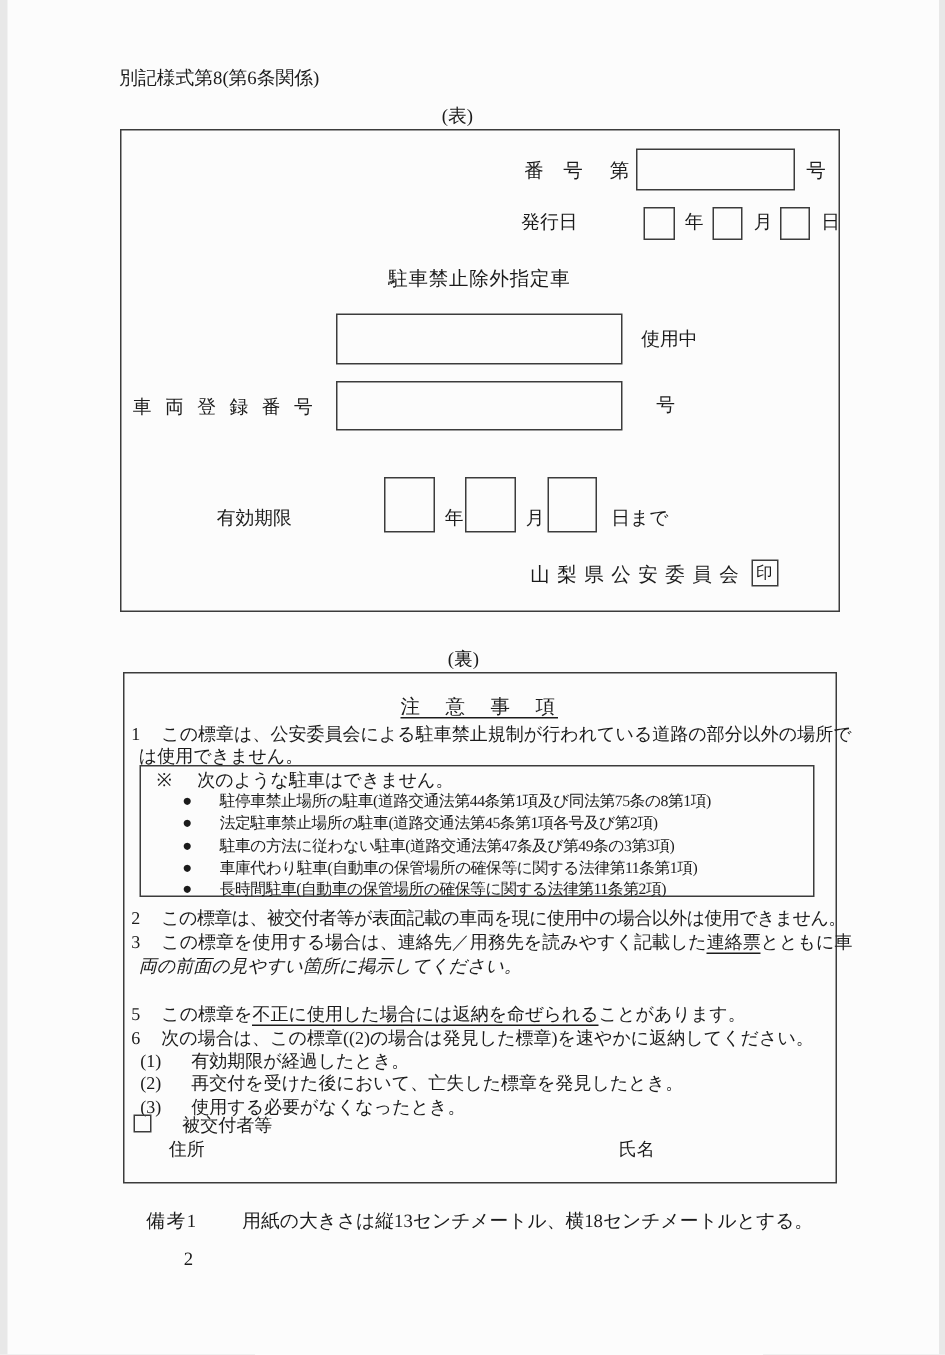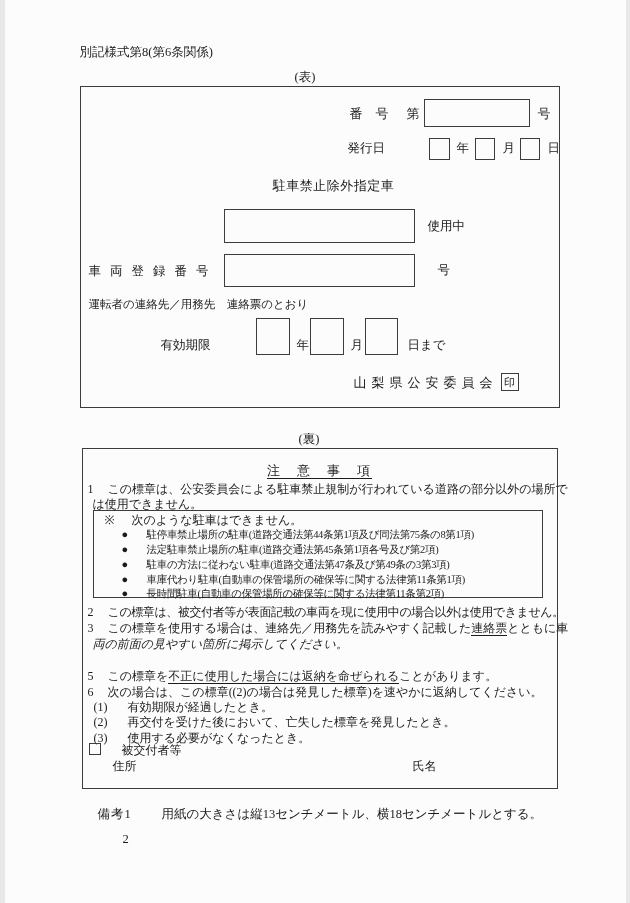--- a/index.html
+++ b/index.html
@@ -49,32 +49,31 @@
   <div class="abs fs13" style="left:533px;top:106px;">号</div>
 
   <div class="abs fs125" style="left:343px;top:141px;">発行日</div>
   <div class="rect" style="left:424px;top:138px;width:21px;height:22px;"></div>
   <div class="abs fs125" style="left:452px;top:141px;">年</div>
   <div class="rect" style="left:470px;top:138px;width:20px;height:22px;"></div>
   <div class="abs fs125" style="left:498px;top:141px;">月</div>
   <div class="rect" style="left:515px;top:138px;width:20px;height:22px;"></div>
   <div class="abs fs125" style="left:543px;top:141px;">日</div>
 
-  <div class="abs fs13 centered" style="left:75px;top:178px;width:480px;letter-spacing:0.5px;margin-left:14px;">駐車禁止除外指定車</div>
+  <div class="abs fs13 centered" style="left:75px;top:178px;width:480px;letter-spacing:0.5px;">駐車禁止除外指定車</div>
 
   <div class="rect" style="left:219px;top:209px;width:191px;height:34px;"></div>
   <div class="abs fs125" style="left:423px;top:219px;">使用中</div>
 
   <div class="abs fs125" style="left:84px;top:264px;letter-spacing:9px;">車両登録番号</div>
   <div class="rect" style="left:219px;top:254px;width:191px;height:33px;"></div>
   <div class="abs fs125" style="left:433px;top:263px;">号</div>
 
-  <div class="abs fs115" style="left:84px;top:297px;">運転者の連絡先／用務先　連絡票のとおり</div>
 
-  <div class="abs fs125" style="left:156px;top:338px;">有効期限</div>
+  <div class="abs fs125" style="left:140px;top:338px;">有効期限</div>
   <div class="rect" style="left:251px;top:318px;width:34px;height:37px;"></div>
   <div class="abs fs125" style="left:292px;top:338px;">年</div>
   <div class="rect" style="left:305px;top:318px;width:34px;height:37px;"></div>
   <div class="abs fs125" style="left:346px;top:338px;">月</div>
   <div class="rect" style="left:360px;top:318px;width:33px;height:37px;"></div>
   <div class="abs fs125" style="left:403px;top:338px;">日まで</div>
 
   <div class="abs fs13" style="left:349px;top:375px;letter-spacing:5px;">山梨県公安委員会</div>
   <div class="seal" style="left:496px;top:373px;"><span>印</span></div>
 

